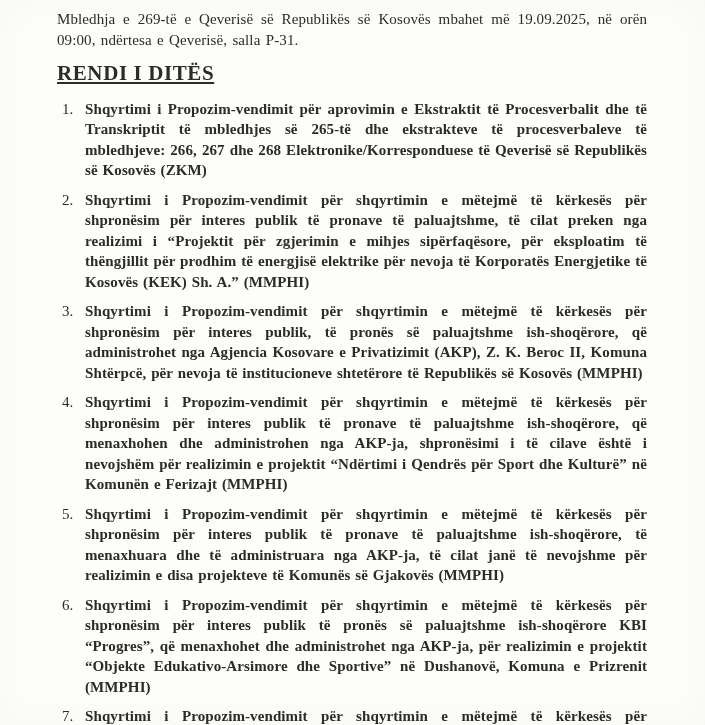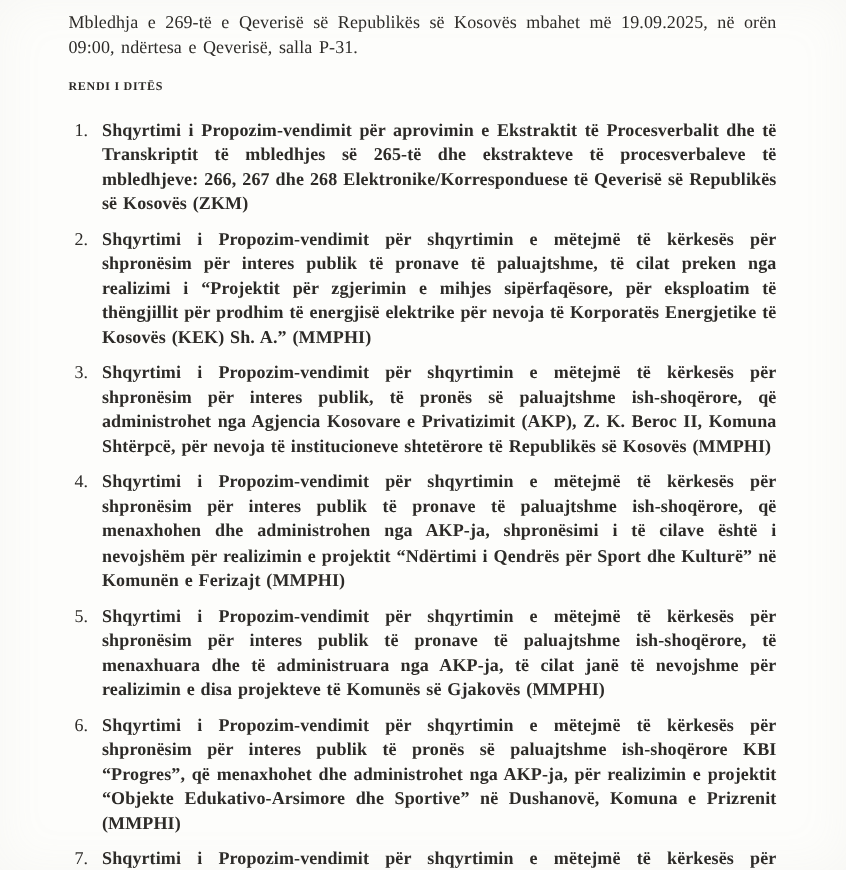--- a/index.html
+++ b/index.html
@@ -23,23 +23,24 @@
     box-shadow: inset 0 0 40px rgba(180,175,165,0.08);
   }
   .intro {
     margin: 0;
     text-align: justify;
     letter-spacing: 0.1px;
     word-spacing: 1.5px;
   }
   .heading {
     margin: 13px 0 0 0;
-    font-size: 10px;
+    font-size: 21px;
     font-weight: bold;
     letter-spacing: 0.6px;
+    text-decoration: underline;
   }
   .agenda {
     margin: 15px 0 0 0;
     padding: 0;
     list-style: none;
   }
   .agenda-item {
     display: flex;
     margin: 0 0 9px 5px;
   }

